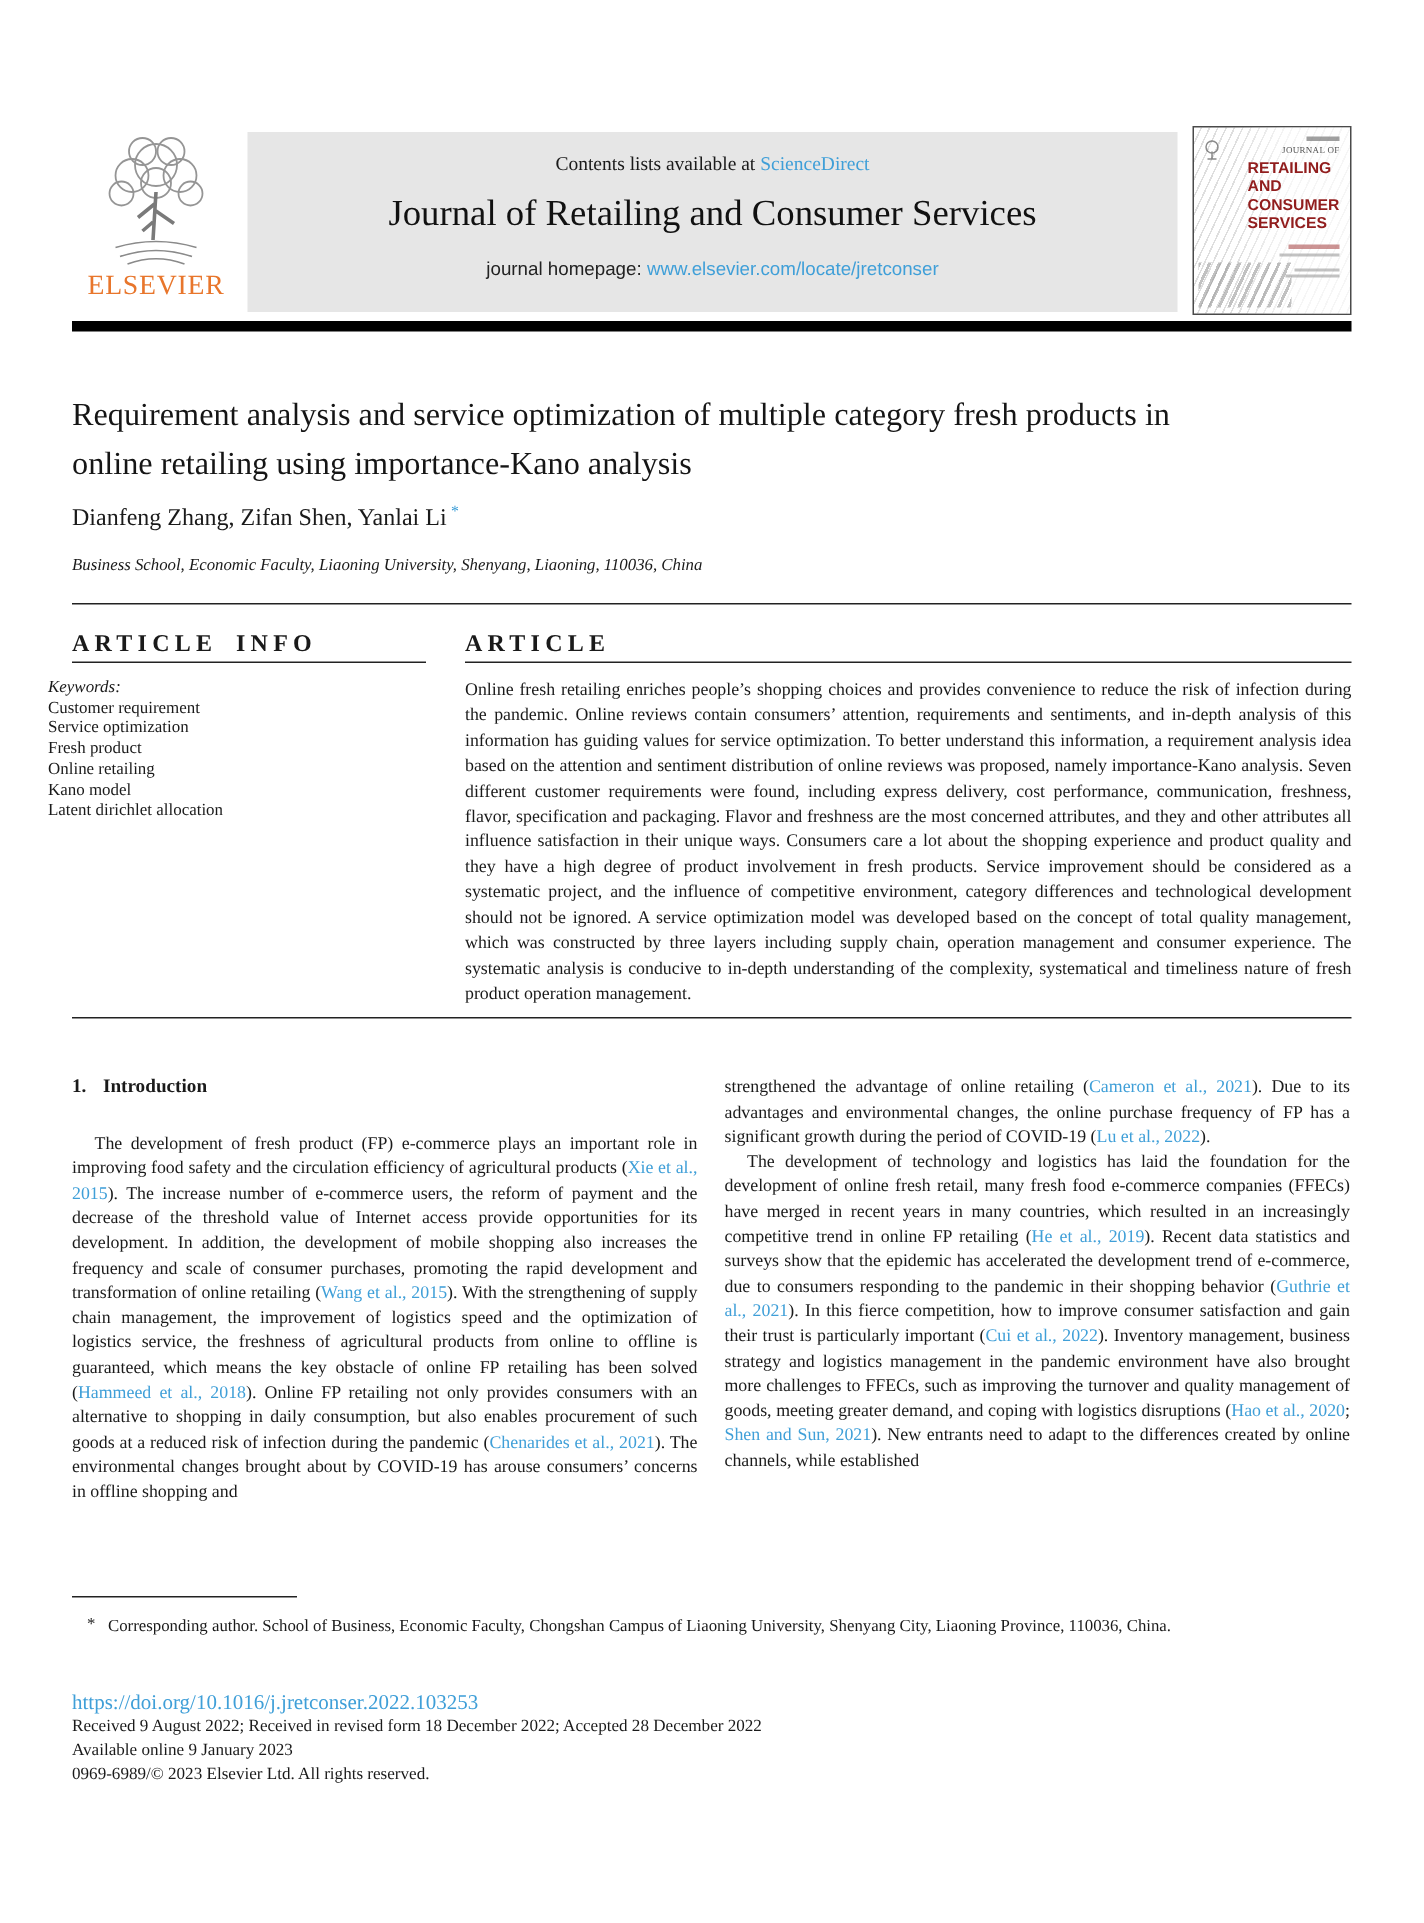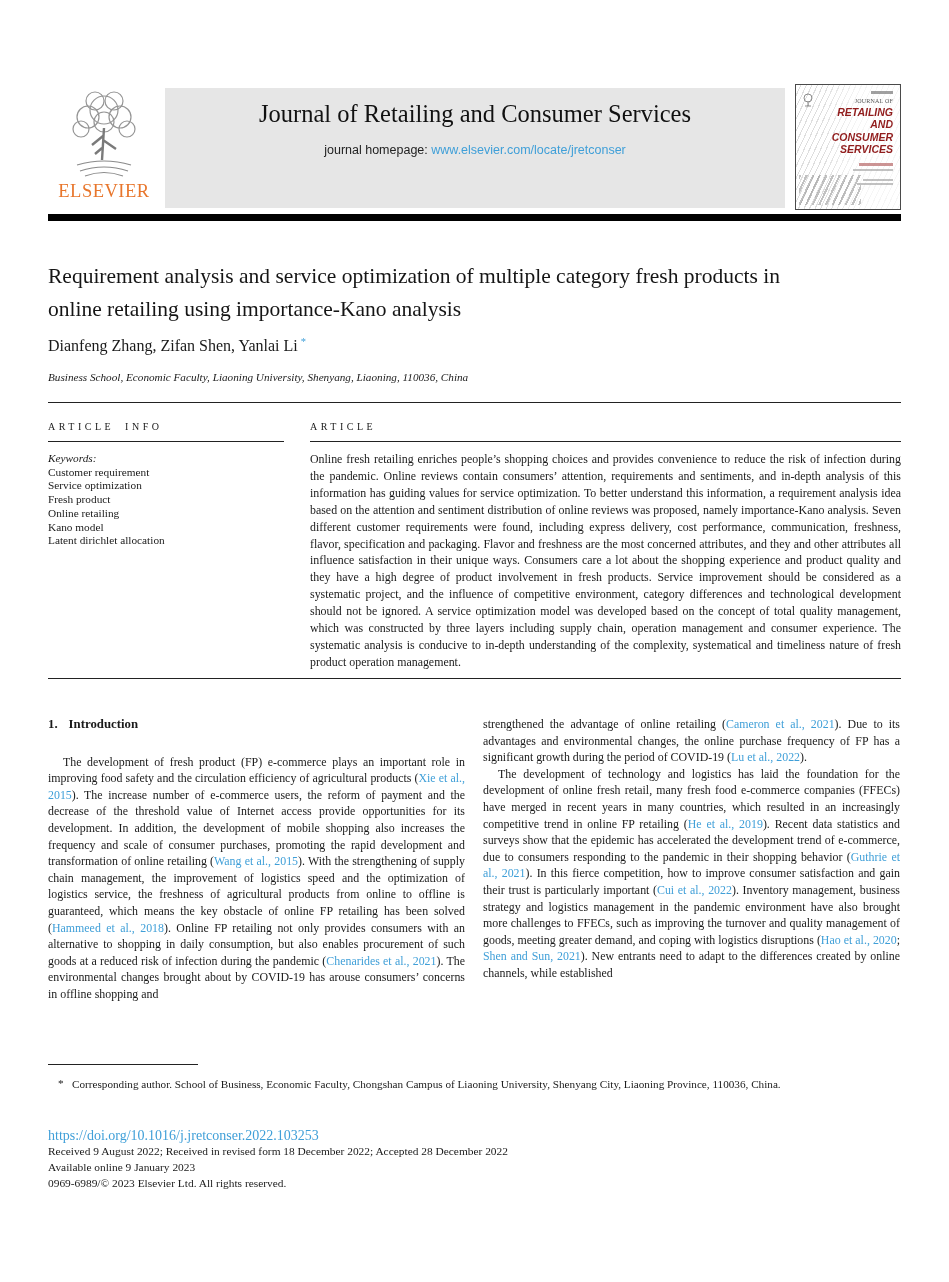--- a/index.html
+++ b/index.html
@@ -25,22 +25,22 @@
   .contents-line{padding-top:13px;font-size:13px;color:#1a1a1a;}
   .journal-title{margin-top:12px;font-size:24.5px;color:#111;}
   .homepage-line{margin-top:15px;font-size:12.5px;font-family:"Liberation Sans","DejaVu Sans",sans-serif;color:#222;}
 
   
   .cover-thumb{position:absolute;right:0;top:0;width:106px;height:126px;background:
     repeating-linear-gradient(115deg,#ffffff 0 4px,#dedede 4px 5px);
     border:1px solid #4a4a4a;box-sizing:border-box;}
   .cover-inner{position:absolute;inset:0;background:linear-gradient(90deg,rgba(255,255,255,0) 25%,rgba(255,255,255,.72) 60%);}
   .cover-kicker{position:absolute;top:13px;right:7px;font-size:6px;color:#555;text-align:right;letter-spacing:.2px;}
-  .cover-title{position:absolute;top:21px;right:7px;text-align:right;color:#911d1d;
-    font-size:10.5px;font-weight:bold;line-height:1.18;font-family:"Liberation Sans",sans-serif;font-style:italic;}
+  .cover-title{position:absolute;top:21px;right:7px;text-align:left;color:#911d1d;
+    font-size:10.5px;font-weight:bold;line-height:1.18;font-family:"Liberation Sans",sans-serif;}
   .cover-redbar{position:absolute;right:7px;height:3px;background:#b05a5a;opacity:.65;}
   .cover-graybar{position:absolute;right:7px;height:2px;background:#9a9a9a;opacity:.6;}
   .cover-issn{position:absolute;top:6px;right:7px;width:22px;height:2.5px;background:#777;opacity:.7;}
   .cover-watermark{position:absolute;left:3px;bottom:4px;width:62px;height:30px;
     background:repeating-linear-gradient(115deg,#8f8f8f 0 2px,transparent 2px 6px);opacity:.55;}
 
   
   .black-bar{top:214px;left:48px;width:853px;height:7px;background:#000;}
 
   
@@ -49,25 +49,25 @@
   .author-mark{color:#3f9fd8;font-size:10.5px;vertical-align:super;margin-left:3px;}
   .affiliation{top:371px;left:48px;font-size:11.2px;font-style:italic;}
 
   .rule{background:#222;height:1px;}
   .rule-affil{top:402px;left:48px;width:853px;}
   .rule-info{top:441px;left:48px;width:236px;}
   .rule-abs{top:441px;left:310px;width:591px;}
   .rule-abs-bottom{top:678px;left:48px;width:853px;}
   .footnote-rule{top:1064px;left:48px;width:150px;}
 
-  .sec-heading{font-size:10px;font-weight:normal;letter-spacing:3.5px;word-spacing:5px;}
+  .sec-heading{font-size:16px;font-weight:bold;letter-spacing:3.5px;word-spacing:5px;}
   .info-heading{top:421px;left:48px;}
   .abs-heading{top:421px;left:310px;}
 
-  .keywords{top:452px;left:48px;width:245px;font-size:11.3px;line-height:13.7px;}
+  .keywords{top:452px;left:32px;width:245px;font-size:11.3px;line-height:13.7px;}
   .keywords-label{font-style:italic;}
 
   .abstract-text{top:451px;left:310px;width:591px;font-size:11.9px;line-height:16.9px;}
 
   
   .bodycols{top:716px;left:48px;width:853px;display:flex;gap:18px;}
   .bodycol{width:417px;font-size:11.9px;line-height:16.6px;hyphens:auto;}
   .intro-heading{font-size:12.8px;font-weight:bold;margin-bottom:21px;}
   .intro-heading .sec-title{margin-left:11px;}
   .bodycol p{margin:0;}
@@ -102,20 +102,21 @@
         <circle cx="66" cy="41" r="8"></circle>
         <circle cx="43" cy="34" r="10"></circle>
       </g>
       <path d="M43 40 L41 72 M42 48 L31 57 M42 52 L55 61 M41 60 L34 66" stroke="#7a7a7a" stroke-width="2.4" fill="none"></path>
       <path d="M16 77 Q43 69 70 77 M19 83 Q43 75 67 83 M24 88 Q43 81 62 88" stroke="#8a8a8a" stroke-width="1.1" fill="none"></path>
     </svg>
     <div class="elsevier-wordmark">ELSEVIER</div>
   </div>
 
   <div class="banner">
+    <div class="contents-line">Contents lists available at <span class="lnk">ScienceDirect</span></div>
     <div class="journal-title">Journal of Retailing and Consumer Services</div>
     <div class="homepage-line">journal homepage: <span class="lnk">www.elsevier.com/locate/jretconser</span></div>
   </div>
 
   <div class="cover-thumb">
     <div class="cover-inner"></div>
     <div class="cover-issn"></div>
     <svg width="12" height="14" viewBox="0 0 12 14" style="position:absolute;top:8px;left:6px;opacity:.75">
       <circle cx="6" cy="5" r="4" fill="none" stroke="#666" stroke-width="1"></circle>
       <path d="M6 8 L6 13 M3 13 L9 13" stroke="#666" stroke-width="1" fill="none"></path>

